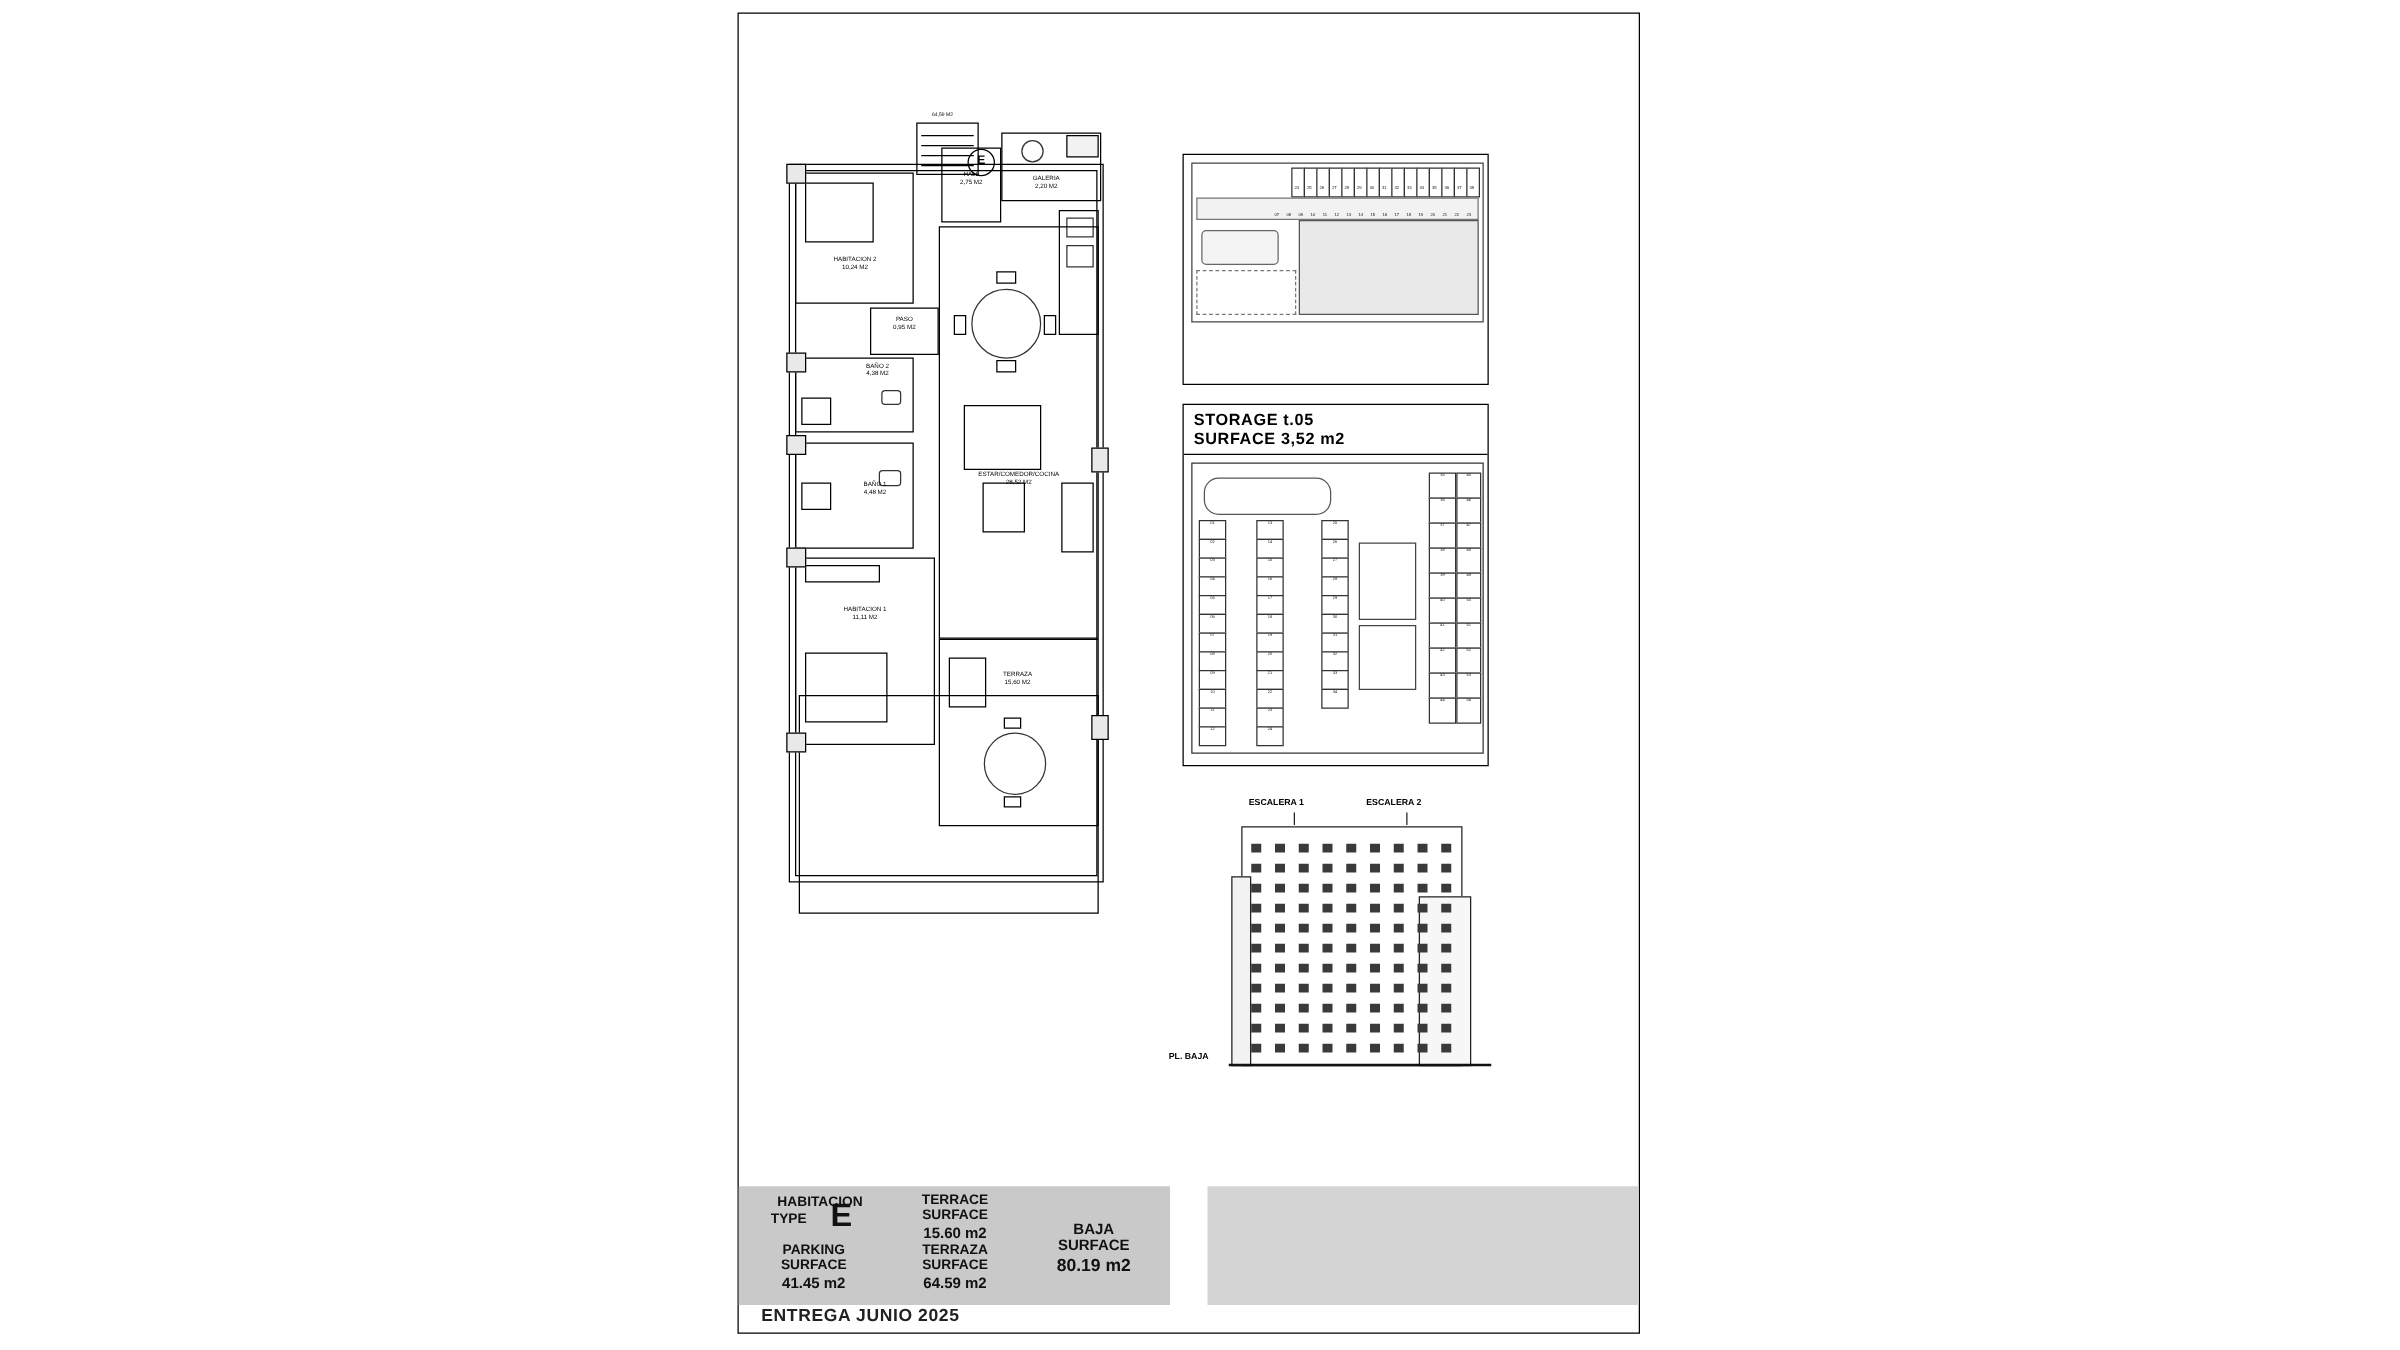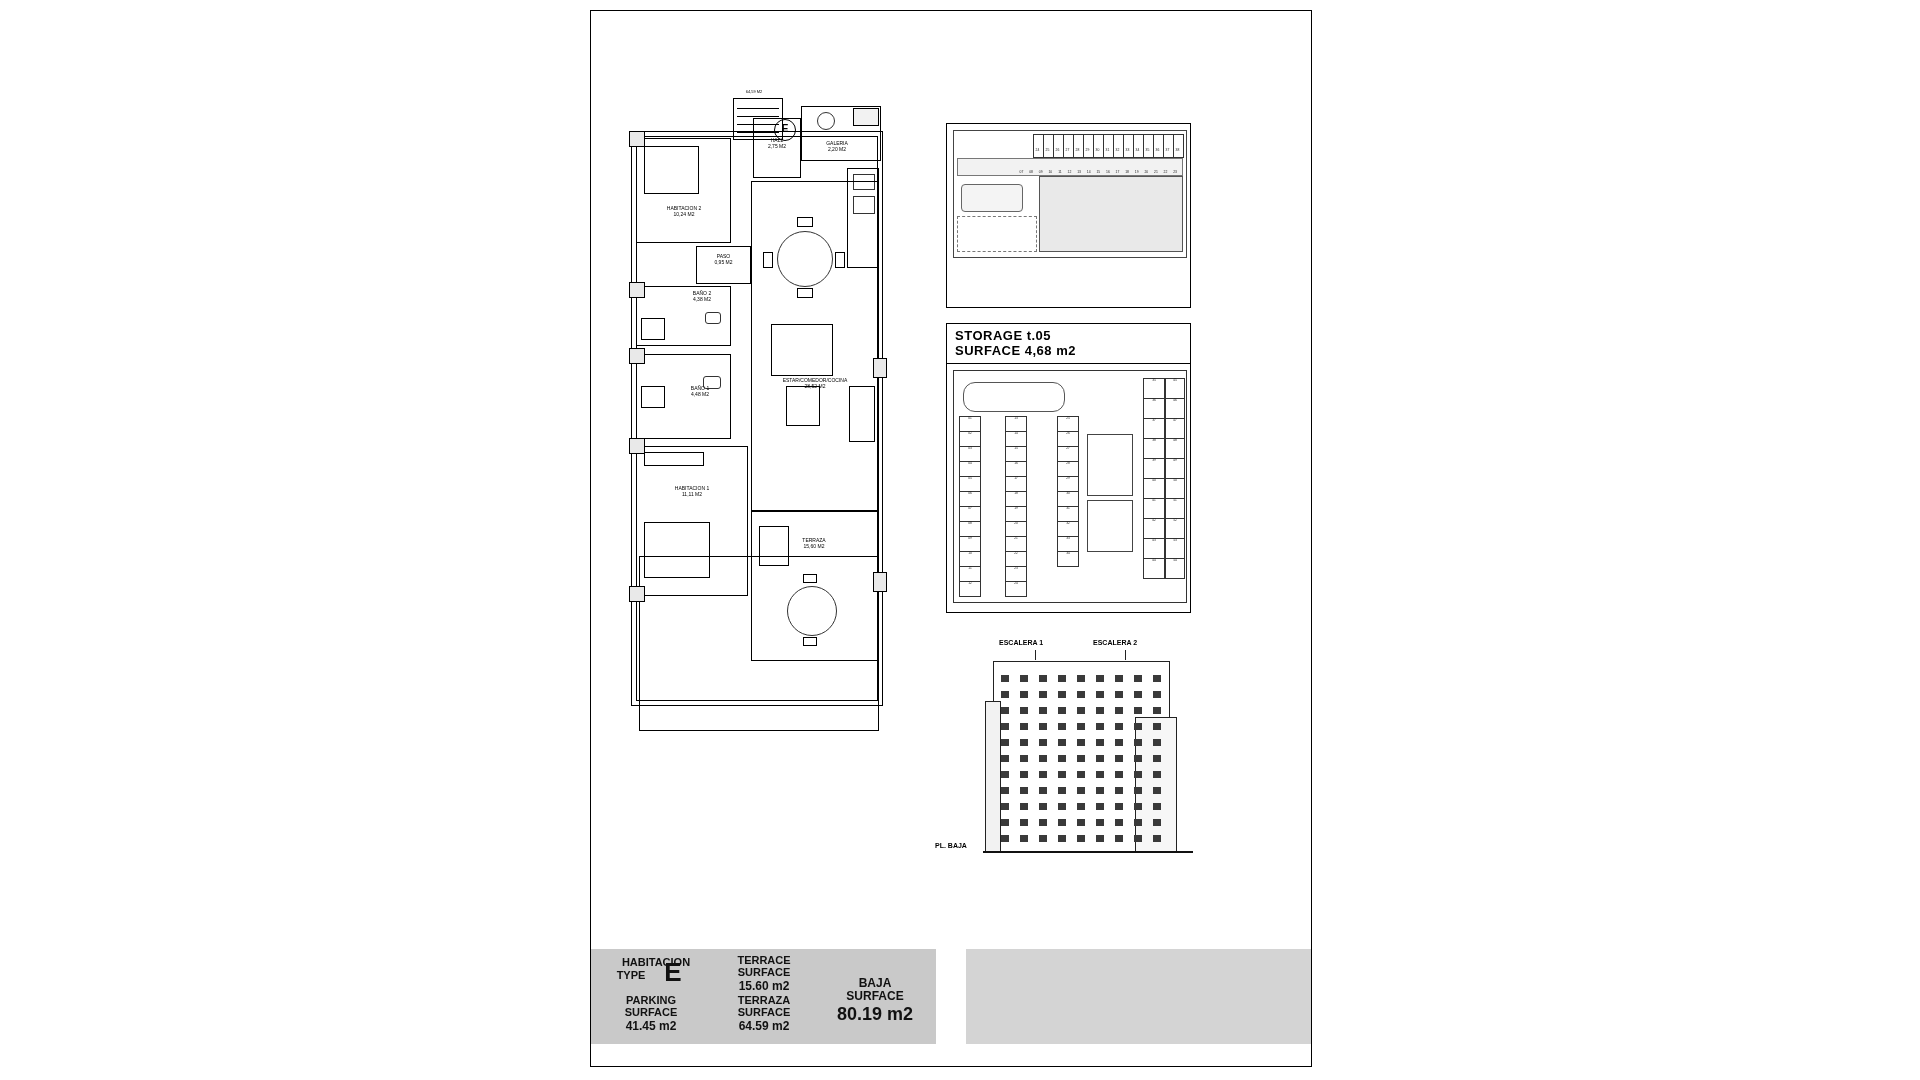--- a/index.html
+++ b/index.html
@@ -203,21 +203,21 @@
           <div class="abs" style="left: 134.4px; top: 0px; width: 9px; text-align: center; font-size: 3.4px; color: rgb(34, 34, 34);">21</div>
           <div class="abs" style="left: 144px; top: 0px; width: 9px; text-align: center; font-size: 3.4px; color: rgb(34, 34, 34);">22</div>
           <div class="abs" style="left: 153.6px; top: 0px; width: 9px; text-align: center; font-size: 3.4px; color: rgb(34, 34, 34);">23</div>
         </div>
     </div>
   </div>
 
   <div class="panel" style="left:355px;top:312px;width:245px;height:290px;">
     <div class="hd">
       <div class="boxtitle">STORAGE t.05</div>
-      <div class="boxtitle">SURFACE 4,68 m2</div>
+      <div class="boxtitle">SURFACE 3,52 m2</div>
     </div>
     <div class="bd" style="height:243px;">
       <div class="abs" style="left:6px;top:6px;width:232px;height:231px;border:1px solid #333;"></div>
       <div class="abs" style="left:16px;top:18px;width:100px;height:28px;border:1px solid #555;border-radius:12px;"></div>
       <div class="abs" id="st-left" style="left:12px;top:52px;width:20px;height:180px;">
           <div class="stslot" style="left: 0px; top: 0px; width: 100%; height: 14px;">01</div>
           <div class="stslot" style="left: 0px; top: 15px; width: 100%; height: 14px;">02</div>
           <div class="stslot" style="left: 0px; top: 30px; width: 100%; height: 14px;">03</div>
           <div class="stslot" style="left: 0px; top: 45px; width: 100%; height: 14px;">04</div>
           <div class="stslot" style="left: 0px; top: 60px; width: 100%; height: 14px;">05</div>
@@ -413,16 +413,19 @@
     <div class="tbtxt" style="left:118px;top:6px;width:110px;font-size:11px;">TERRACE</div>
     <div class="tbtxt" style="left:118px;top:18px;width:110px;font-size:11px;">SURFACE</div>
     <div class="tbtxt" style="left:118px;top:31px;width:110px;font-size:12px;">15.60 m2</div>
 
     <div class="tbtxt" style="left:118px;top:46px;width:110px;font-size:11px;">TERRAZA</div>
     <div class="tbtxt" style="left:118px;top:58px;width:110px;font-size:11px;">SURFACE</div>
     <div class="tbtxt" style="left:118px;top:71px;width:110px;font-size:12px;">64.59 m2</div>
 
     <div class="tbtxt" style="left:226px;top:28px;width:116px;font-size:12px;">BAJA</div>
     <div class="tbtxt" style="left:226px;top:41px;width:116px;font-size:12px;">SURFACE</div>
-    <div class="tbtxt" style="left:226px;top:56px;width:116px;font-size:18px;">80.19 m2</div>
-  </div>
-
+    <div class="tbtxt" style="left:226px;top:56px;width:116px;font-size:14px;">80.19 m2</div>
+  </div>
+
+  <div class="footer">
+    <div class="f1">ENTREGA JUNIO 2025</div>
+  </div>
 </div>
 
 </body></html>

